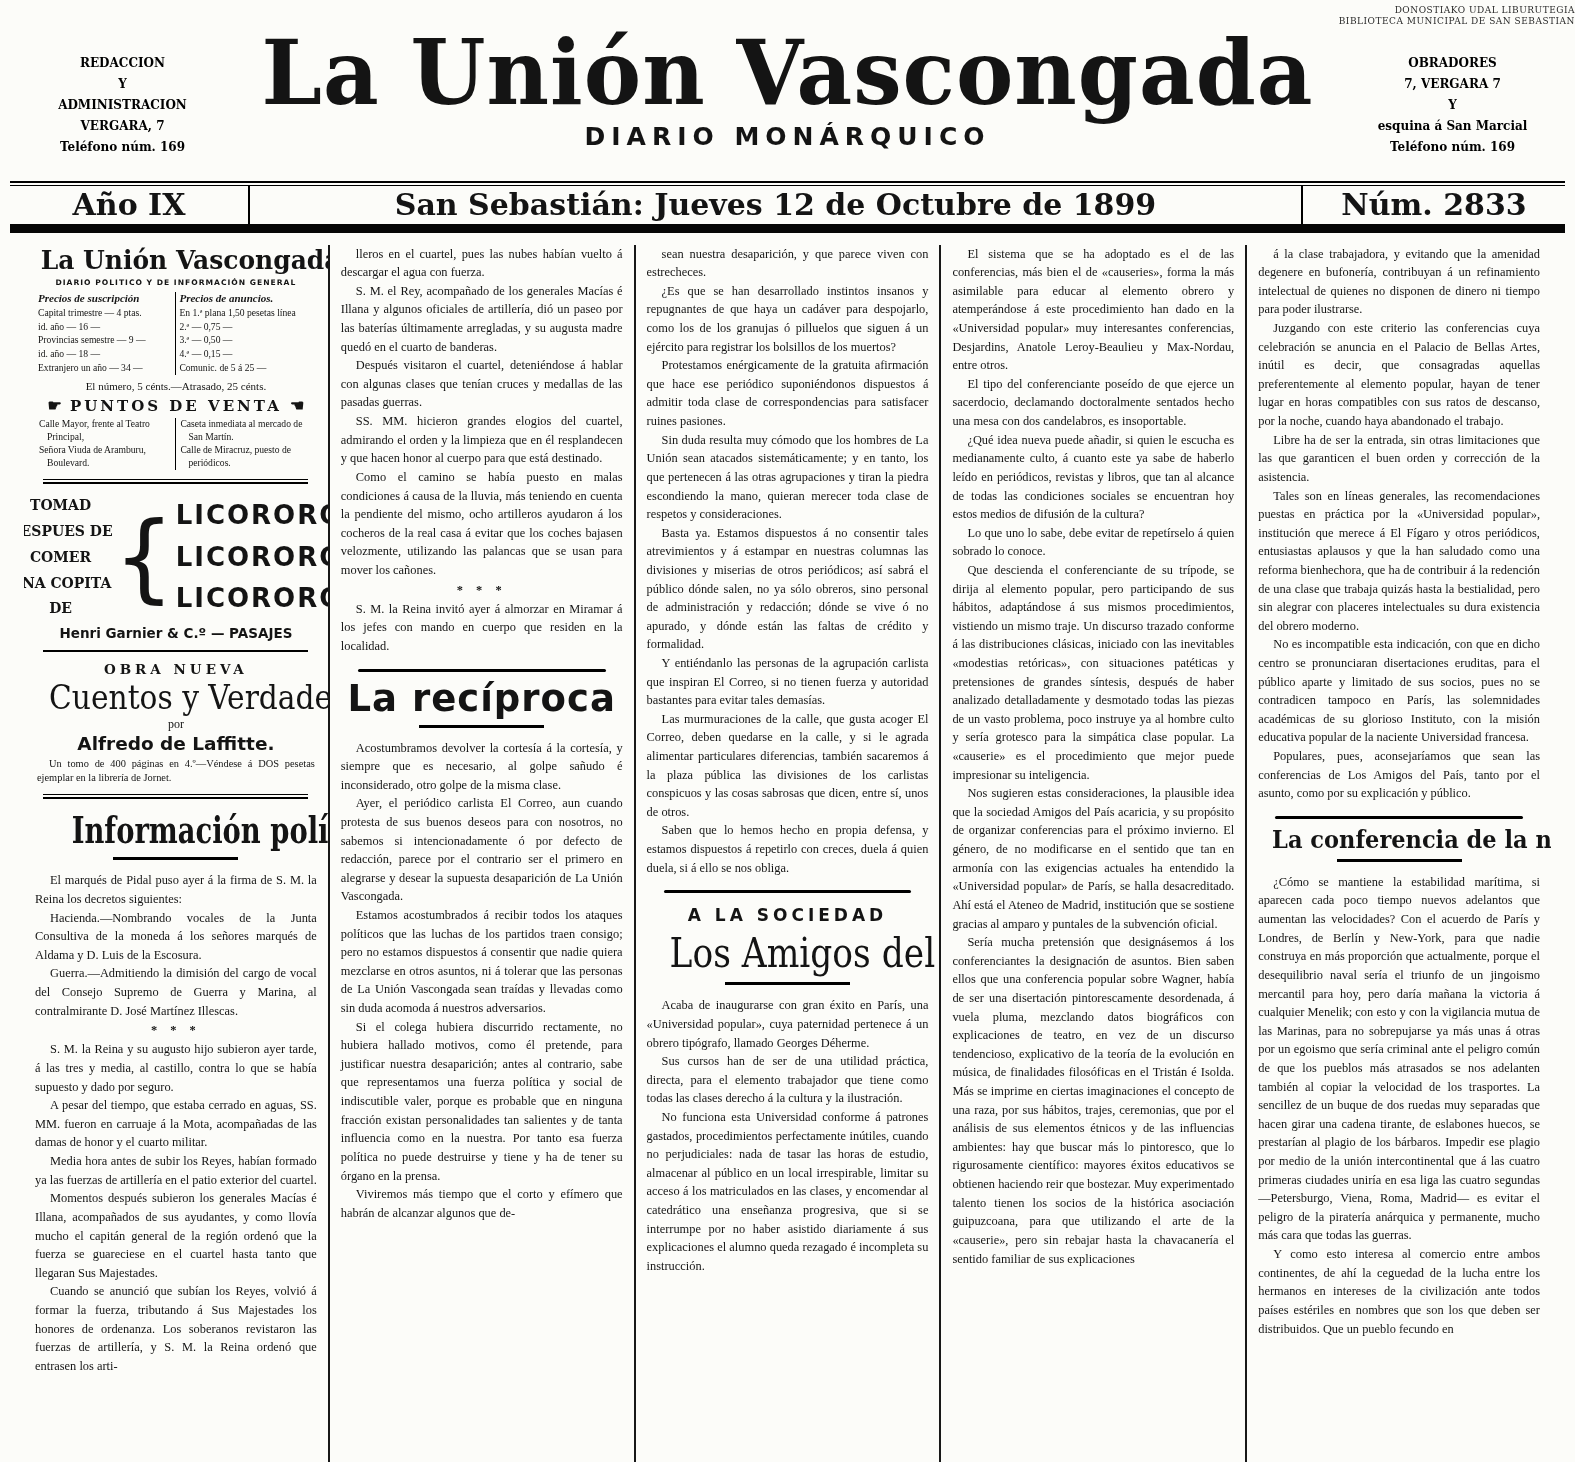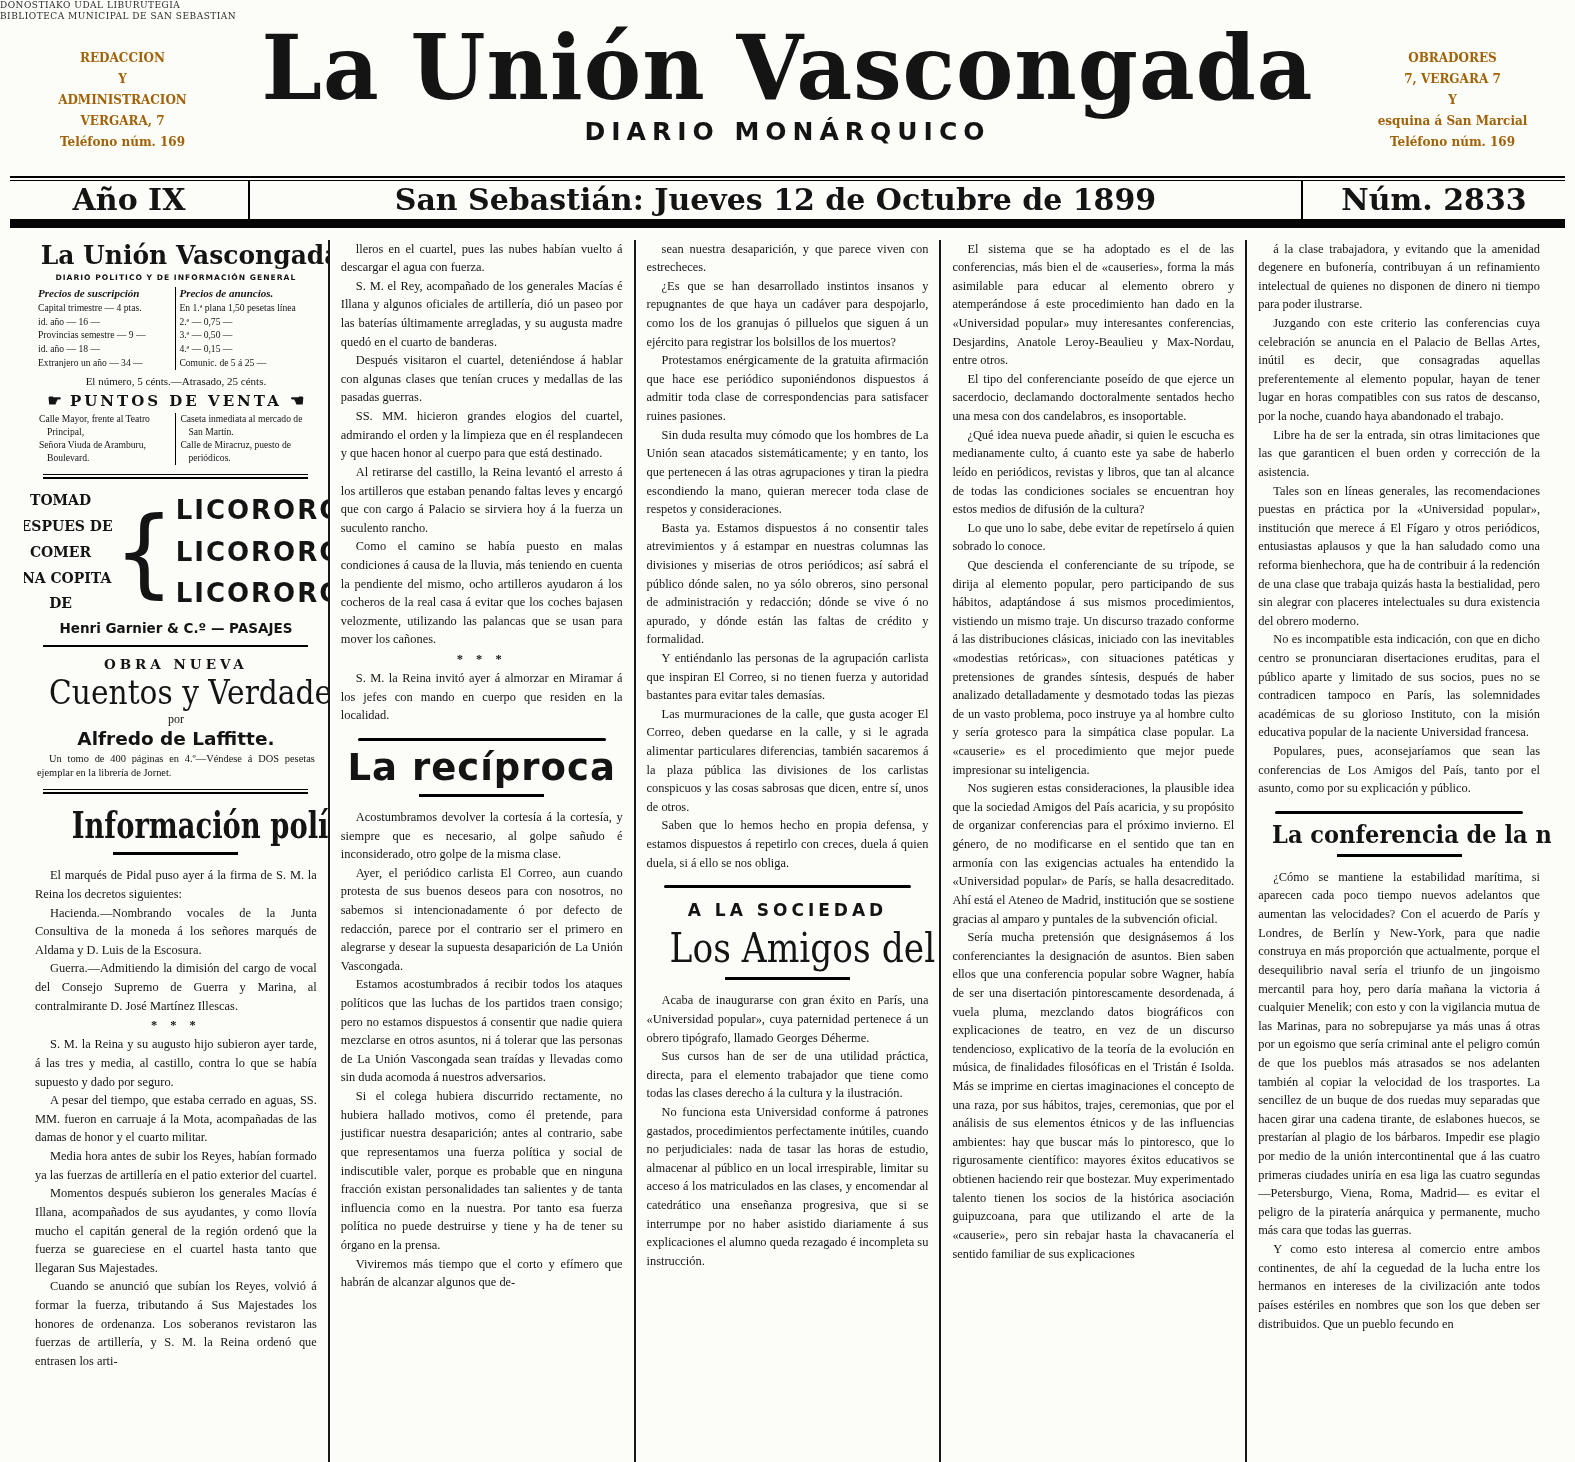--- a/index.html
+++ b/index.html
@@ -3,24 +3,24 @@
 <meta charset="utf-8">
 <style>
   * { margin:0; padding:0; box-sizing:border-box; }
   html,body { background:#9a9a9a; }
   .page {
     width:1575px; height:1462px; margin:0 auto; position:relative; overflow:hidden;
     background:#fcfcf9; color:#141414;
     font-family:"Liberation Serif", serif;
   }
   
-  .stamp { text-align:left; font-family:"DejaVu Serif",serif; font-size:9px; line-height:1.2; color:#2a2a2a; letter-spacing:.5px; }
+  .stamp { text-align:right; font-family:"DejaVu Serif",serif; font-size:9px; line-height:1.2; padding-top:5px; color:#2a2a2a; letter-spacing:.5px; }
   
   .mast-row { display:flex; align-items:flex-start; padding:0 30px; height:148px; }
-  .mast-side { width:185px; padding-top:26px; font-family:"DejaVu Serif",serif; font-weight:bold; font-size:12px; color:#a16207; }
+  .mast-side { width:185px; padding-top:26px; font-family:"DejaVu Serif",serif; font-weight:bold; font-size:12px; color:#000000; }
   .mast-side .para { text-align:center; text-indent:0; font-size:12px; line-height:1.75; margin:0; }
   .mast-center { flex:1; text-align:center; overflow:visible; }
   .mast-title { font-family:"DejaVu Serif",serif; font-weight:bold; font-size:86px; line-height:1.08; letter-spacing:1px; white-space:nowrap; transform:scaleY(1.04); }
   .mast-subtitle { font-family:"DejaVu Sans",sans-serif; font-weight:bold; font-size:25px; letter-spacing:6px; margin-top:3px; }
   
   .rule-pair { height:5px; border-top:2px solid #000; border-bottom:1px solid #000; margin:6px 10px 0; }
   .dateline { display:flex; align-items:stretch; height:47px; border-bottom:9px solid #060606; margin:0 10px; font-family:"DejaVu Serif",serif; font-weight:bold; }
   .dl-cell { display:flex; align-items:center; justify-content:center; font-size:30px; }
   .dl-left { width:238px; }
   .dl-center { flex:1; border-left:2px solid #000; border-right:2px solid #000; }
@@ -205,21 +205,20 @@
           </div>
       </article>
     </div>
 
     <div class="col">
       <div>
           <p class="para">lleros en el cuartel, pues las nubes habían vuelto á descargar el agua con fuerza.</p>
           <p class="para">S. M. el Rey, acompañado de los generales Macías é Illana y algunos oficiales de artillería, dió un paseo por las baterías últimamente arregladas, y su augusta madre quedó en el cuarto de banderas.</p>
           <p class="para">Después visitaron el cuartel, deteniéndose á hablar con algunas clases que tenían cruces y medallas de las pasadas guerras.</p>
           <p class="para">SS. MM. hicieron grandes elogios del cuartel, admirando el orden y la limpieza que en él resplandecen y que hacen honor al cuerpo para que está destinado.</p>
-          <p class="para">Al retirarse del castillo, la Reina levantó el arresto á los artilleros que estaban penando faltas leves y encargó que con cargo á Palacio se sirviera hoy á la fuerza un suculento rancho.</p>
           <p class="para">Como el camino se había puesto en malas condiciones á causa de la lluvia, más teniendo en cuenta la pendiente del mismo, ocho artilleros ayudaron á los cocheros de la real casa á evitar que los coches bajasen velozmente, utilizando las palancas que se usan para mover los cañones.</p>
           <p class="para asterism">* * *</p>
           <p class="para">S. M. la Reina invitó ayer á almorzar en Miramar á los jefes con mando en cuerpo que residen en la localidad.</p>
         </div>
       <div class="rule-swell"></div>
       <article class="article">
         <h2 class="head-recip">La recíproca</h2>
         <div class="head-underline"></div>
         <div>
             <p class="para">Acostumbramos devolver la cortesía á la cortesía, y siempre que es necesario, al golpe sañudo é inconsiderado, otro golpe de la misma clase.</p>

